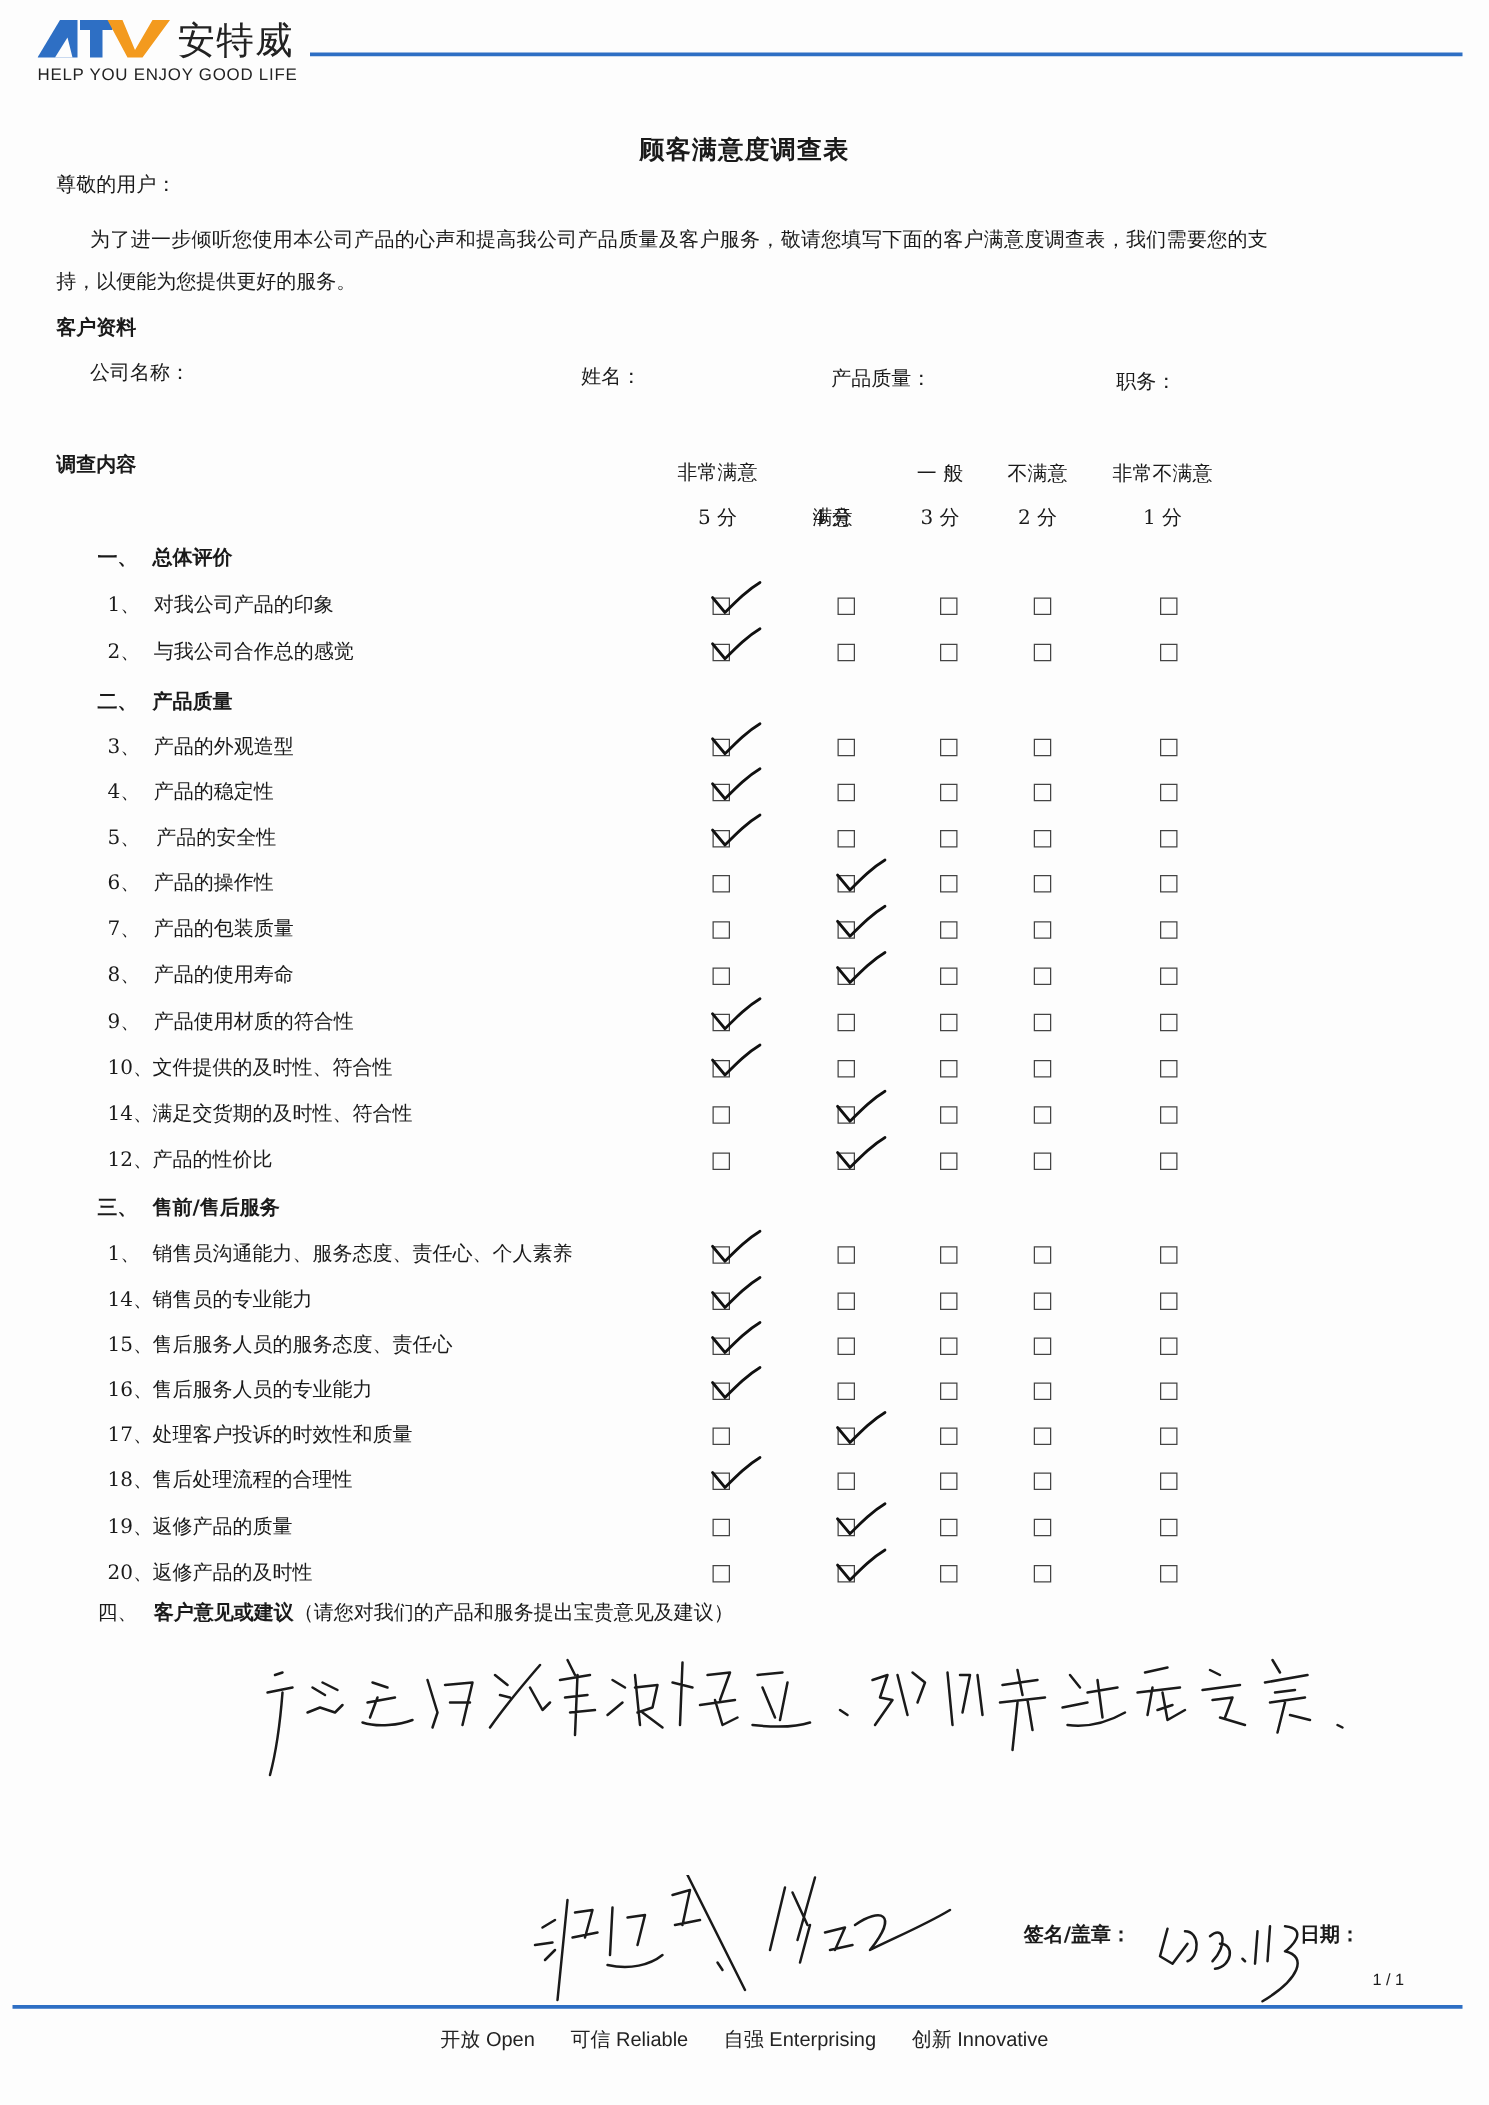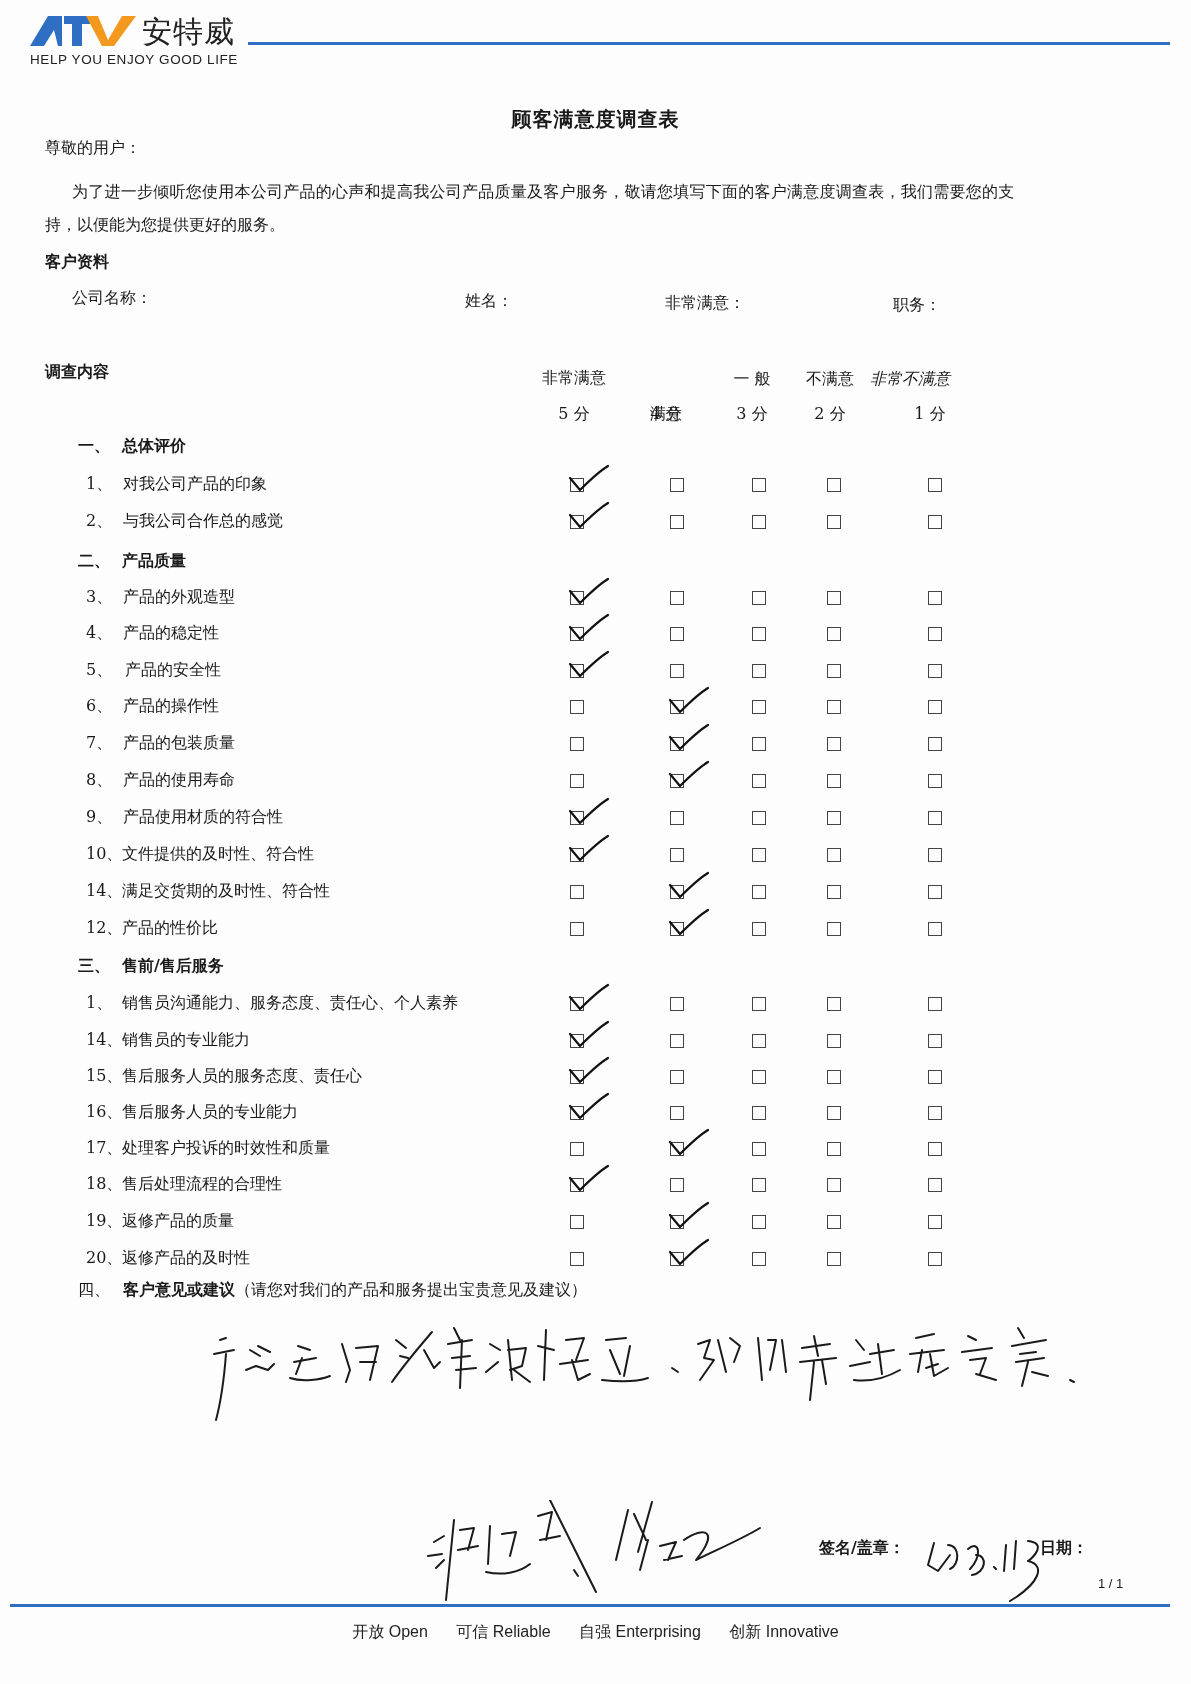--- a/index.html
+++ b/index.html
@@ -51,39 +51,39 @@
 <div class="abs txt bold" style="left:45px;top:252px;">客户资料</div>
 <div class="abs" style="left:72px;top:288px;">
   <span class="txt">公司名称：</span>
   <span class="txt"></span>
 </div>
 <div class="abs" style="left:465px;top:291px;">
   <span class="txt">姓名：</span>
   <span class="txt"></span>
 </div>
 <div class="abs" style="left:665px;top:293px;">
-  <span class="txt">非常满意：</span>
+  <span class="txt">产品质量：</span>
   <span class="txt"></span>
 </div>
 <div class="abs" style="left:893px;top:295px;">
   <span class="txt">职务：</span>
   <span class="txt"></span>
 </div>
 
 <div class="abs txt bold" style="left:45px;top:362px;">调查内容</div>
 <div id="col-headers">
     <div class="abs txt" style="left: 514px; width: 120px; text-align: center; top: 368px;">非常满意</div>
     <div class="abs txt" style="left: 514px; width: 120px; text-align: center; top: 404px;">5 分</div>
     <div class="abs txt" style="left: 606px; width: 120px; text-align: center; top: 368px; margin-top: 36px;">满意</div>
     <div class="abs txt" style="left: 606px; width: 120px; text-align: center; top: 404px;">4 分</div>
     <div class="abs txt" style="left: 692px; width: 120px; text-align: center; top: 369px;">一 般</div>
     <div class="abs txt" style="left: 692px; width: 120px; text-align: center; top: 404px;">3 分</div>
     <div class="abs txt" style="left: 770px; width: 120px; text-align: center; top: 369px;">不满意</div>
     <div class="abs txt" style="left: 770px; width: 120px; text-align: center; top: 404px;">2 分</div>
-    <div class="abs txt" style="left: 870px; width: 120px; top: 369px; font-style: italic;">非常不满意</div>
+    <div class="abs txt" style="left: 870px; width: 120px; text-align: center; top: 369px;">非常不满意</div>
     <div class="abs txt" style="left: 870px; width: 120px; text-align: center; top: 404px;">1 分</div>
   </div>
 
 <div id="survey-body">
     <div class="abs txt bold" style="left: 78px; top: 436px; font-family: &quot;DejaVu Sans&quot;, sans-serif;"><span>一、</span><span style="margin-left: 12px;">总体评价</span></div>
     <div>
       <div class="abs txt" style="left: 86px; top: 474px;">1、</div>
       <div class="abs txt" style="left: 123px; top: 474px;">对我公司产品的印象</div>
       <div class="cb" aria-checked="true" style="left: 570px; top: 478px;"></div>
       <svg class="check" viewBox="0 0 44 30" style="left: 568px; top: 464px;">

